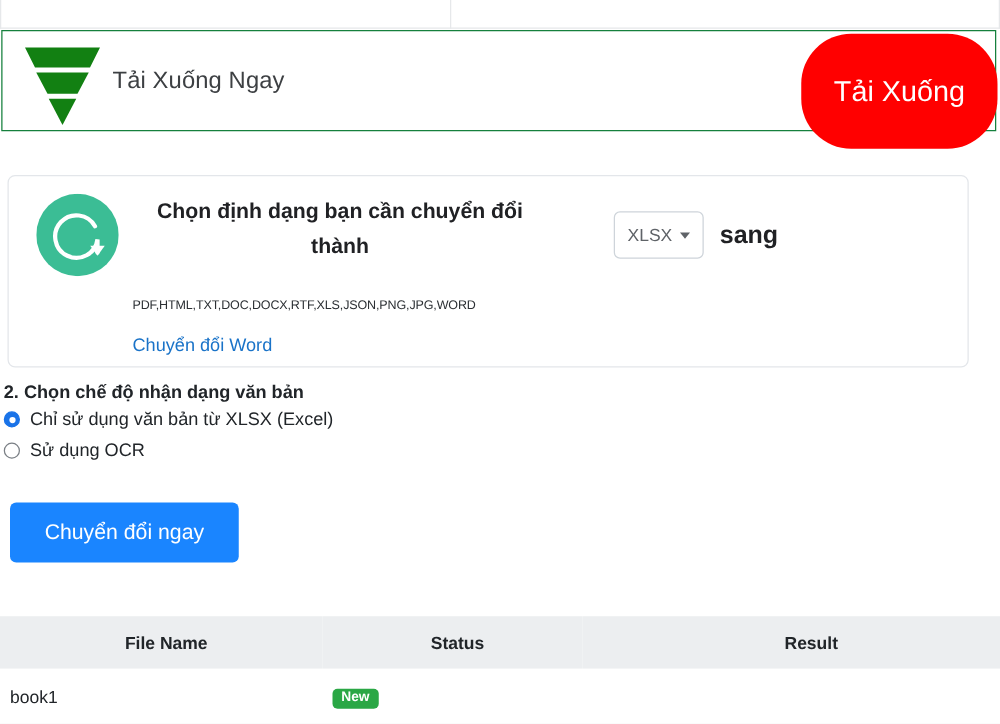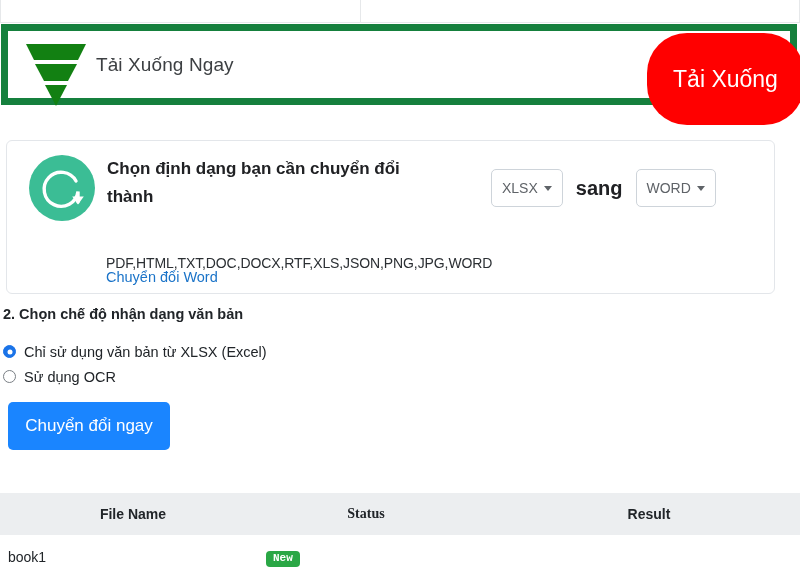--- a/index.html
+++ b/index.html
@@ -39,21 +39,21 @@
   .top-strip .divider.d3 { left: 799px; }
 
   
   .banner {
     position: absolute;
     left: 1px;
     top: 24px;
     width: 796px;
     height: 81px;
     background: #ffffff;
-    border: 7px solid #15803d;
+    border: 1px solid #15803d;
     box-sizing: border-box;
   }
   .banner-inner {
     position: relative;
     width: 100%;
     height: 100%;
   }
   .funnel-icon {
     position: absolute;
     left: 13px;
@@ -108,20 +108,21 @@
   }
   .card-title {
     position: absolute;
     left: 100px;
     top: 14px;
     width: 330px;
     font-size: 17px;
     font-weight: bold;
     line-height: 28px;
     color: #202124;
+    text-align: center;
   }
   .format-row {
     position: absolute;
     left: 484px;
     top: 28px;
     display: flex;
     align-items: center;
     gap: 13px;
   }
   .fmt-select {
@@ -150,22 +151,22 @@
     display: inline-block;
   }
   .sang-label {
     font-size: 20px;
     font-weight: bold;
     color: #202124;
   }
   .formats-line {
     position: absolute;
     left: 99px;
-    top: 114px;
-    font-size: 14px;
+    top: 98px;
+    font-size: 10px;
     color: #2b2f33;
     letter-spacing: -0.1px;
     text-align: center;
   }
   .links-row {
     position: absolute;
     left: 99px;
     top: 128px;
     display: flex;
     gap: 56px;
@@ -182,21 +183,21 @@
     position: absolute;
     left: 3px;
     top: 306px;
     font-size: 14.5px;
     font-weight: bold;
     color: #212529;
   }
   .radio-group {
     position: absolute;
     left: 3px;
-    top: 340px;
+    top: 324px;
   }
   .radio-row {
     display: flex;
     align-items: center;
     height: 23px;
     margin-bottom: 2px;
     cursor: pointer;
   }
   .radio-dot {
     width: 13px;
@@ -227,21 +228,21 @@
   .radio-label {
     font-size: 14.5px;
     color: #212529;
     white-space: nowrap;
   }
 
   .convert-btn {
     position: absolute;
     left: 8px;
     top: 402px;
-    width: 162px;
+    width: 183px;
     height: 48px;
     background: #1a85ff;
     border: none;
     border-radius: 5px;
     color: #ffffff;
     font-family: "Liberation Sans", sans-serif;
     font-size: 17px;
     cursor: pointer;
     padding: 0;
   }
@@ -269,32 +270,31 @@
     background: #ffffff;
     font-size: 14px;
     color: #212529;
     padding: 11px 0 11px 8px;
     height: 22px;
     border-bottom: 1px solid #e6e8ea;
     vertical-align: middle;
     margin-left: 48px;
   }
   .col-file { width: 250px; }
-  .col-status { width: 200px; font-family: Liberation Serif, serif; }
+  .col-status { width: 200px; }
   .col-result { width: 350px; }
   .badge-new {
     display: inline-block;
     background: #2aa745;
     color: #ffffff;
     font-size: 11px;
     font-weight: bold;
     border-radius: 4px;
     padding: 2px 7px 3px 7px;
     line-height: 1;
-    font-family: Liberation Mono, monospace;
   }
 </style>
 </head>
 <body>
 
 <div class="top-strip">
   <div class="divider d1"></div>
   <div class="divider d2"></div>
   <div class="divider d3"></div>
 </div>
@@ -323,24 +323,20 @@
   </span>
 
   <div class="card-title">Chọn định dạng bạn cần chuyển đổi thành</div>
 
   <div class="format-row">
     <button class="fmt-select">
       <span>XLSX</span>
       <span class="caret"></span>
     </button>
     <span class="sang-label">sang</span>
-    <button class="fmt-select">
-      <span>WORD</span>
-      <span class="caret"></span>
-    </button>
   </div>
 
   <div class="formats-line">PDF,HTML,TXT,DOC,DOCX,RTF,XLS,JSON,PNG,JPG,WORD</div>
 
   <div class="links-row">
     <a class="card-link">Chuyển đổi Word</a>
   </div>
 </div>
 
 <div class="step-heading">2. Chọn chế độ nhận dạng văn bản</div>

